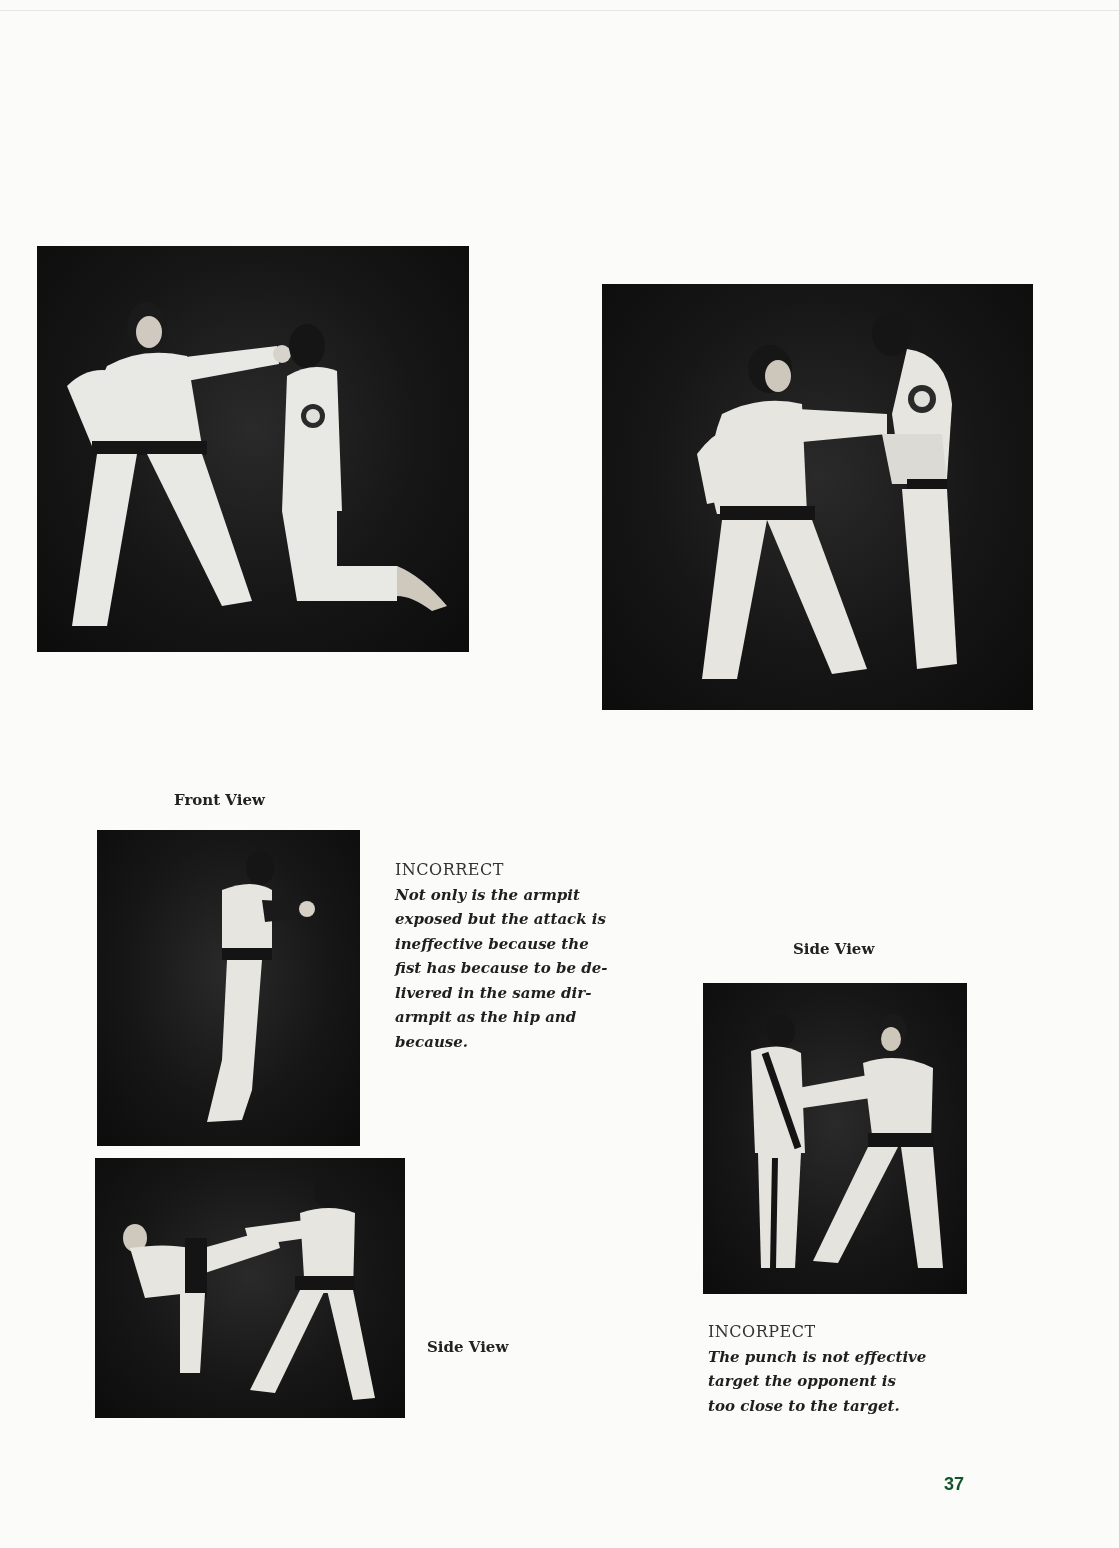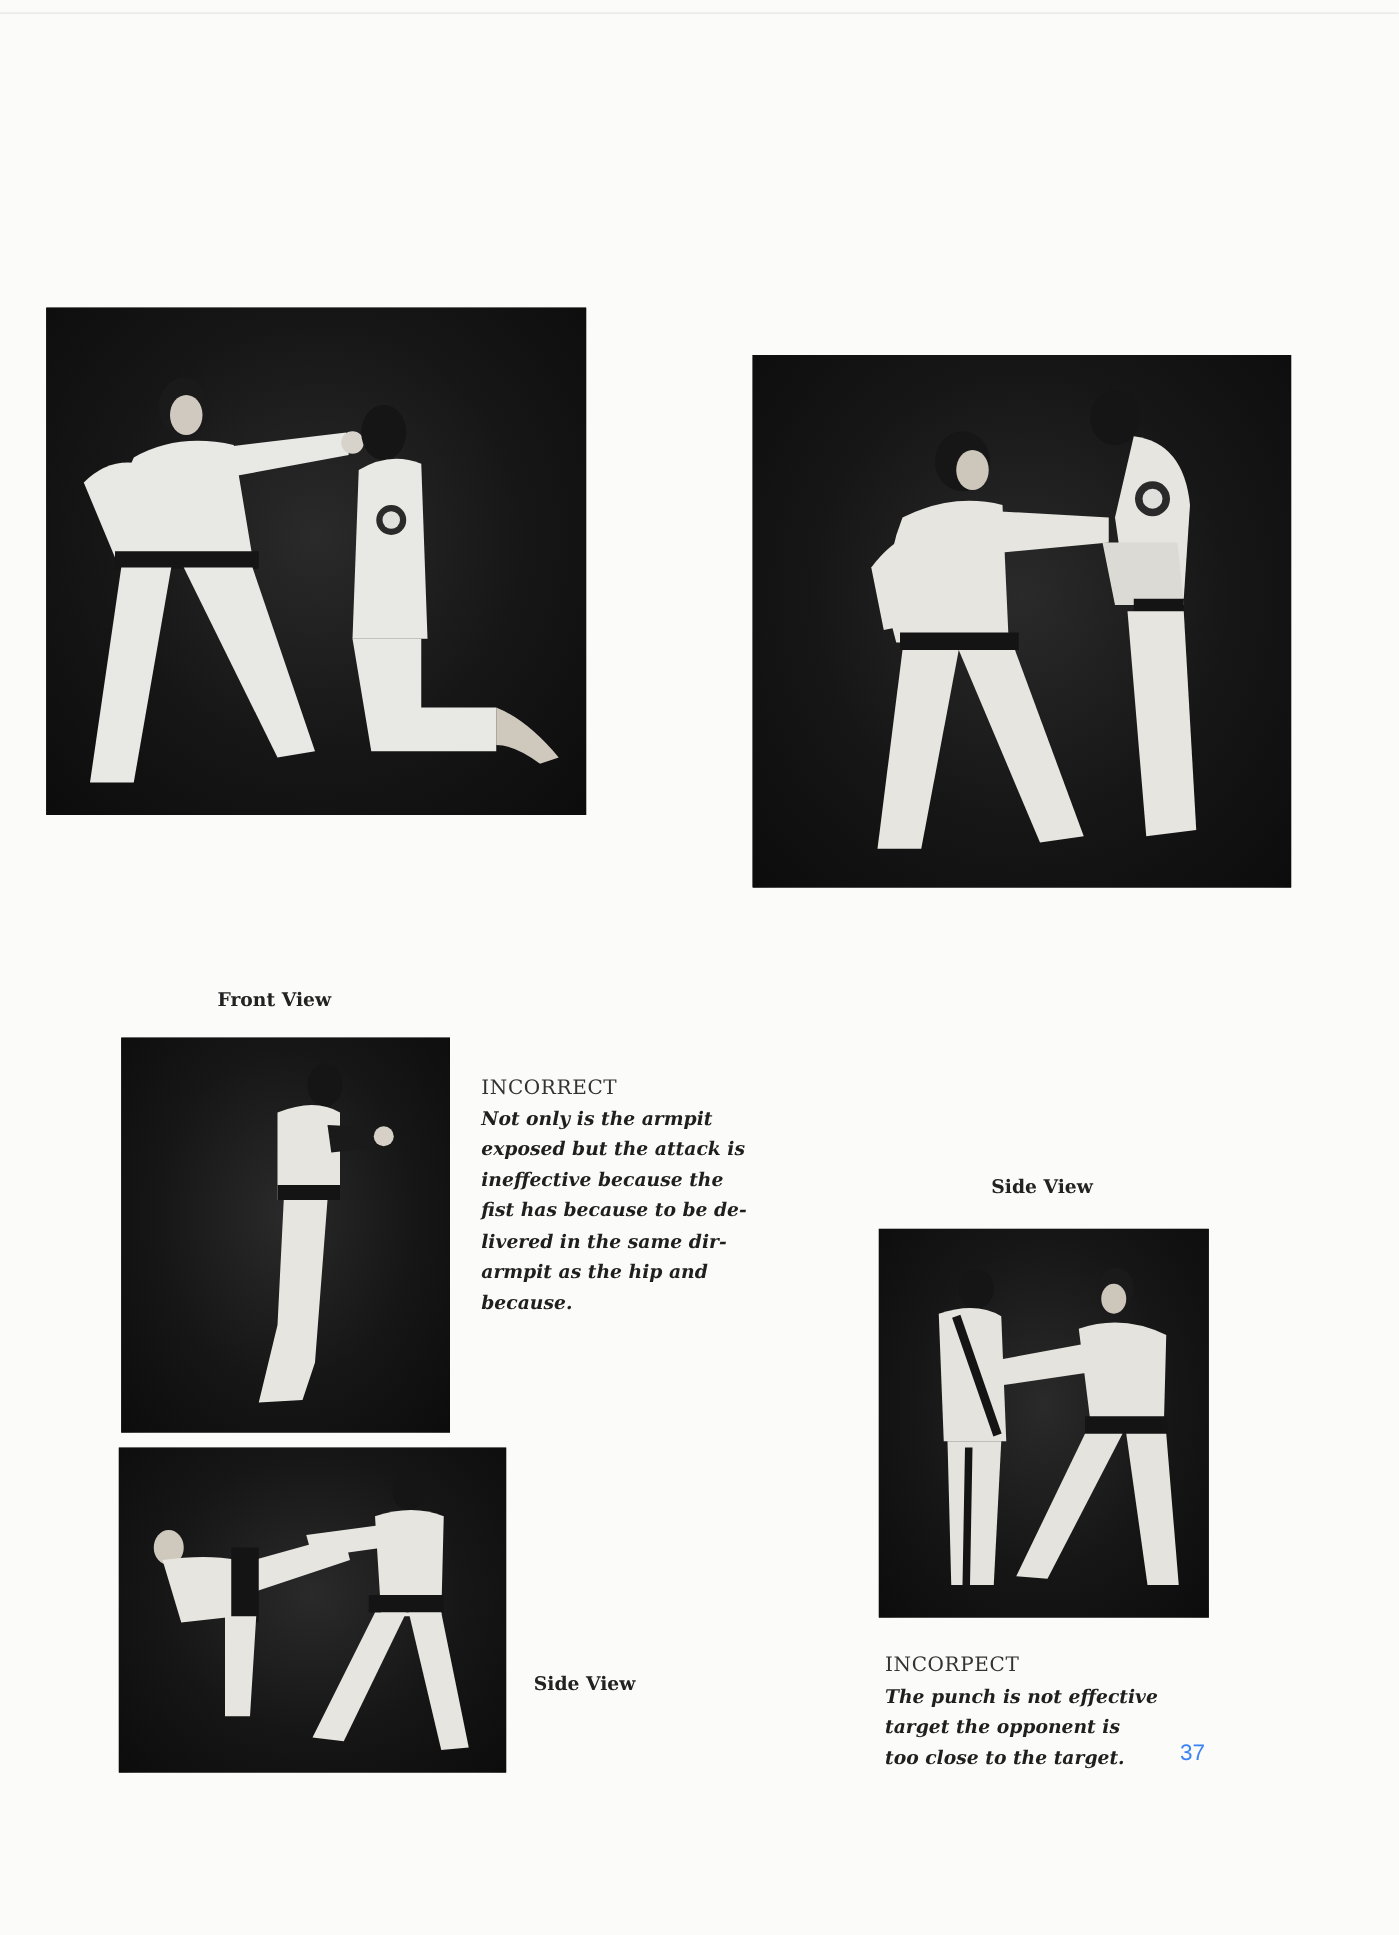--- a/index.html
+++ b/index.html
@@ -23,23 +23,23 @@
     position:absolute; font-family:"DejaVu Serif", "Liberation Serif", serif;
     font-weight:bold; font-size:15px; color:#222; white-space:nowrap;
   }
   .note {
     position:absolute; font-family:"DejaVu Serif", "Liberation Serif", serif;
     font-size:15px; line-height:24.5px; color:#1f1f1f;
   }
   .note .hd { font-weight:normal; letter-spacing:0.5px; font-size:16px; color:#333; display:block; }
   .note .bd { font-weight:bold; text-align:justify; display:block;font-style:italic; }
   .pagenum {
-    position:absolute; left:944px; top:1392px;
+    position:absolute; left:944px; top:1474px;
     font-family:"Liberation Sans", "DejaVu Sans", sans-serif;
-    font-weight:normal; font-size:18px; color:#3b82f6;
+    font-weight:bold; font-size:18px; color:#14532d;
   }
 </style>
 </head>
 <body>
 
 <div class="topline"></div>
 
 <div class="photo" style="left:37px; top:246px; width:432px; height:406px;">
   <div class="bg"></div>
   <svg viewBox="0 0 432 406">
@@ -98,21 +98,21 @@
       <ellipse cx="163" cy="38" rx="14" ry="17" fill="#151515"></ellipse>
       <path d="M125 60 Q155 48 175 60 L175 130 L125 130 Z"></path>
       <path d="M165 70 L205 72 L205 88 L168 92Z" fill="#1a1a1a"></path>
       <circle cx="210" cy="79" r="8" fill="#d6d0c6"></circle>
       <rect x="125" y="118" width="50" height="12" fill="#141414"></rect>
       <path d="M130 130 L165 130 L155 260 L145 290 L110 292 L125 230Z"></path>
     </g>
   </svg>
 </div>
 
-<div class="note" style="left:385px; top:858px; width:222px;">
+<div class="note" style="left:395px; top:858px; width:222px;">
   <span class="hd">INCORRECT</span>
   <span class="bd">Not only is the armpit</span>
   <span class="bd">exposed but the attack is</span>
   <span class="bd">ineffective because the</span>
   <span class="bd">fist has because to be de-</span>
   <span class="bd">livered in the same dir-</span>
   <span class="bd">armpit as the hip and</span>
   <span class="bd">because.</span>
 </div>
 

